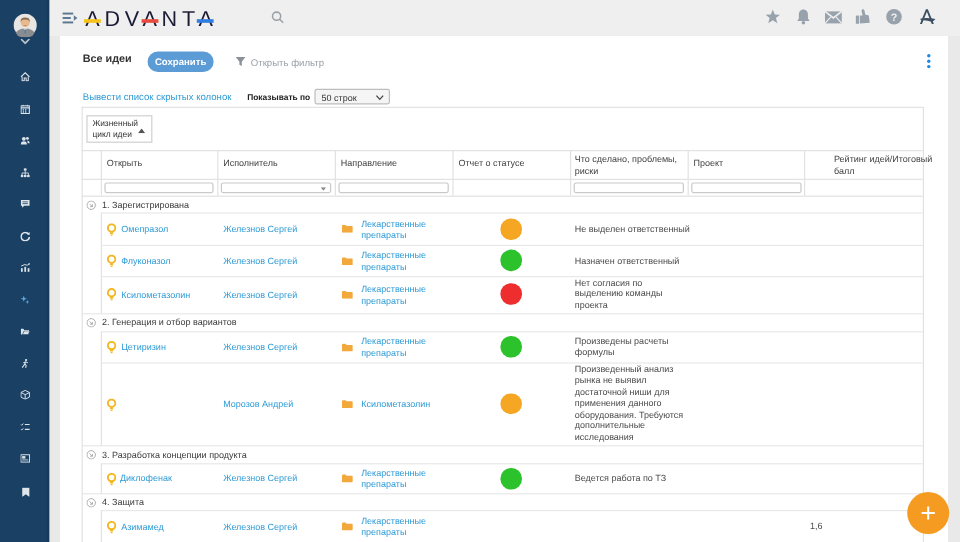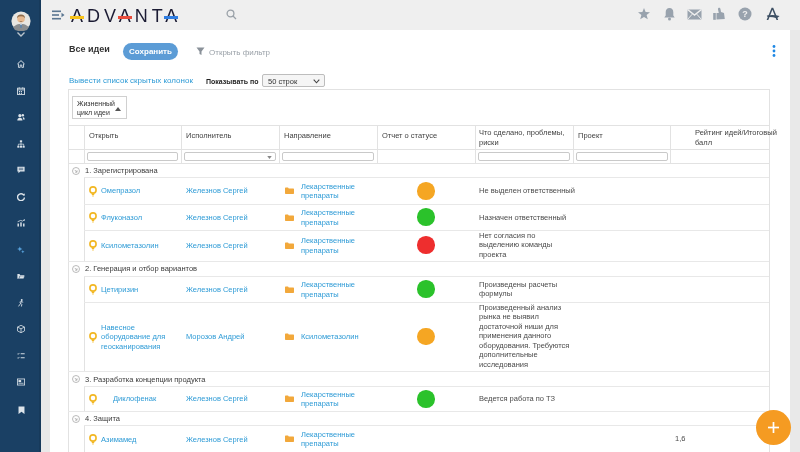--- a/index.html
+++ b/index.html
@@ -220,35 +220,34 @@
     </svg>
   <div class="t blue wrap" style="left:301px; top:280px; width:72px;">Лекарственные препараты</div>
   <div class="abs" style="left:417px; top:280.2px; width:17.5px; height:17.5px; border-radius:50%; background:#2bc22b;"></div>
   <div class="t wrap" style="left:479px; top:279.5px; width:88px; color:#4a4a4a;">Произведены расчеты формулы</div>
 
   <svg class="abs" style="left:89px; top:331.5px;" width="8" height="11" viewBox="0 0 8 11">
       <circle cx="4" cy="4" r="3.1" fill="none" stroke="#f2b723" stroke-width="1.6"></circle>
       <path d="M2.6 7.5 L5.4 7.5 L5.2 9 L2.8 9 Z" fill="#f2b723"></path>
       <path d="M3.1 9.4 L4.9 9.4 L4.6 10.4 L3.4 10.4 Z" fill="#f2b723"></path>
     </svg>
-  <div class="t blue wrap" style="left:101px; top:322.5px; width:76px;">Навесное оборудование для геосканирования</div>
   <div class="t blue" style="left:186px; top:332px;">Морозов Андрей</div>
   <svg class="abs" style="left:285px; top:333px;" width="9" height="7" viewBox="0 0 9 7">
       <path d="M0 1.2 Q0 0.5 0.7 0.5 L3 0.5 L3.8 1.4 L8.3 1.4 Q9 1.4 9 2.1 L9 6.3 Q9 7 8.3 7 L0.7 7 Q0 7 0 6.3 Z" fill="#f2a83b"></path>
     </svg>
   <div class="t blue" style="left:301px; top:332px;">Ксилометазолин</div>
   <div class="abs" style="left:417px; top:327.7px; width:17.5px; height:17.5px; border-radius:50%; background:#f5a623;"></div>
   <div class="t wrap" style="left:479px; top:302.5px; width:92.5px; color:#4a4a4a;">Произведенный анализ рынка не выявил достаточной ниши для применения данного оборудования. Требуются дополнительные исследования</div>
 
   <svg class="abs" style="left:89px; top:393.7px;" width="8" height="11" viewBox="0 0 8 11">
       <circle cx="4" cy="4" r="3.1" fill="none" stroke="#f2b723" stroke-width="1.6"></circle>
       <path d="M2.6 7.5 L5.4 7.5 L5.2 9 L2.8 9 Z" fill="#f2b723"></path>
       <path d="M3.1 9.4 L4.9 9.4 L4.6 10.4 L3.4 10.4 Z" fill="#f2b723"></path>
     </svg>
-  <div class="t blue" style="left:113px; top:394.2px;">Диклофенак</div>
+  <div class="t blue" style="left:100px; top:394.2px;">Диклофенак</div>
   <div class="t blue" style="left:186px; top:394.2px;">Железнов Сергей</div>
   <svg class="abs" style="left:285px; top:395.2px;" width="9" height="7" viewBox="0 0 9 7">
       <path d="M0 1.2 Q0 0.5 0.7 0.5 L3 0.5 L3.8 1.4 L8.3 1.4 Q9 1.4 9 2.1 L9 6.3 Q9 7 8.3 7 L0.7 7 Q0 7 0 6.3 Z" fill="#f2a83b"></path>
     </svg>
   <div class="t blue wrap" style="left:301px; top:389.7px; width:72px;">Лекарственные препараты</div>
   <div class="abs" style="left:417px; top:390px; width:17.5px; height:17.5px; border-radius:50%; background:#2bc22b;"></div>
   <div class="t" style="left:479px; top:394.2px; color:#4a4a4a;">Ведется работа по ТЗ</div>
 
   <svg class="abs" style="left:89px; top:433.5px;" width="8" height="11" viewBox="0 0 8 11">
       <circle cx="4" cy="4" r="3.1" fill="none" stroke="#f2b723" stroke-width="1.6"></circle>

